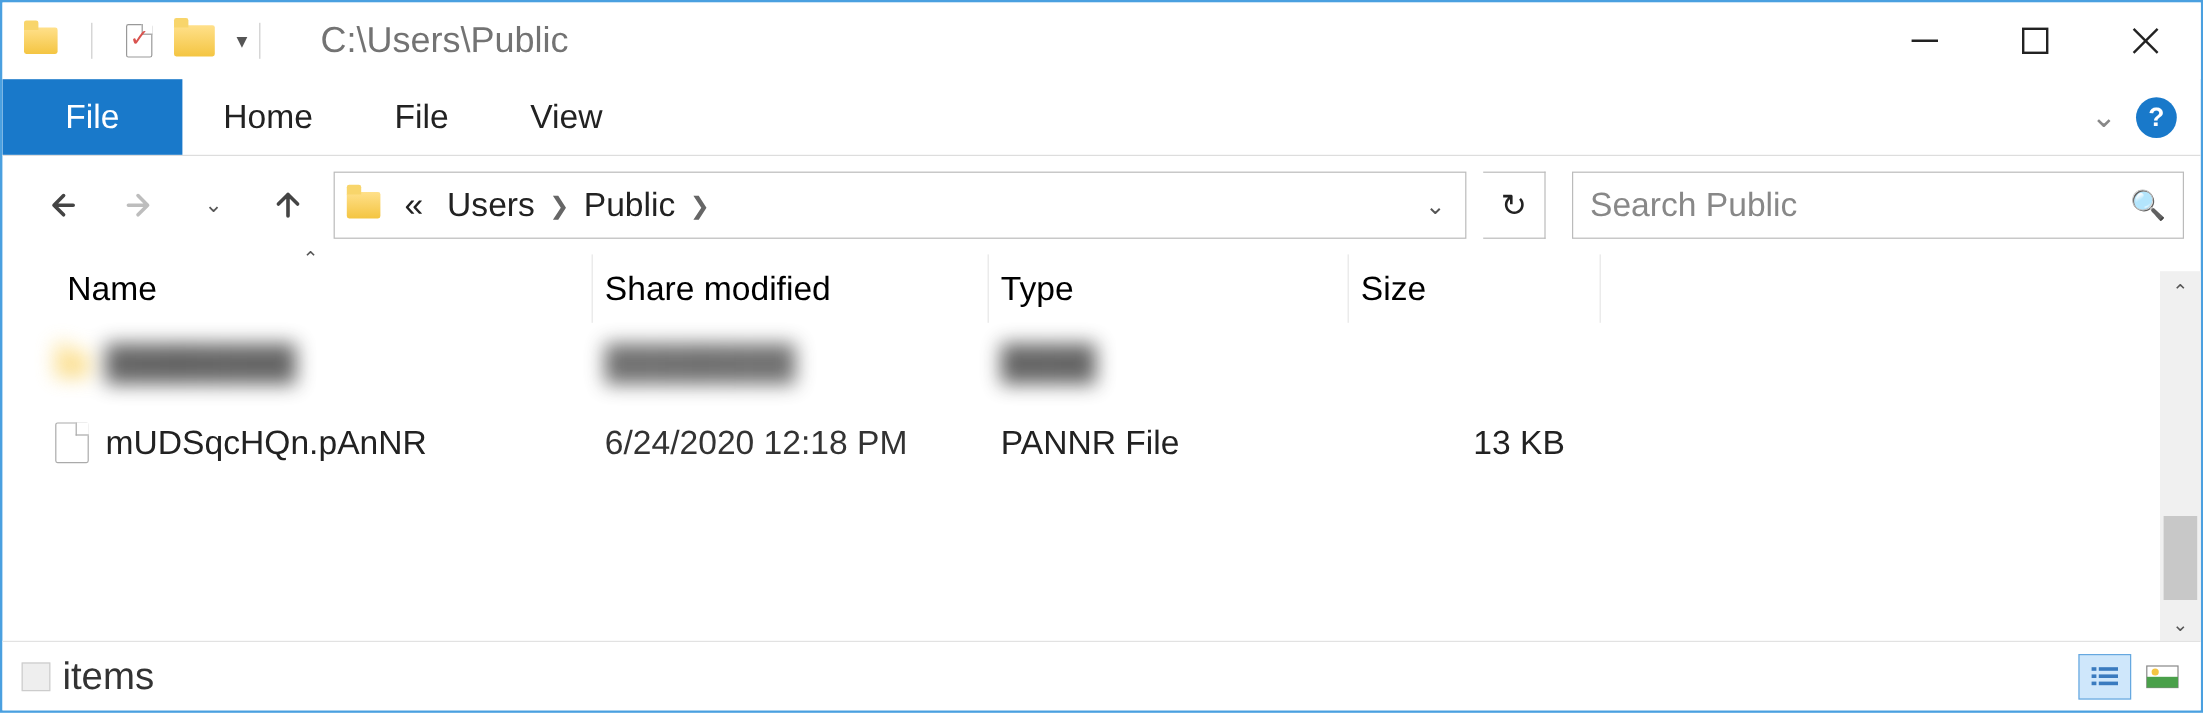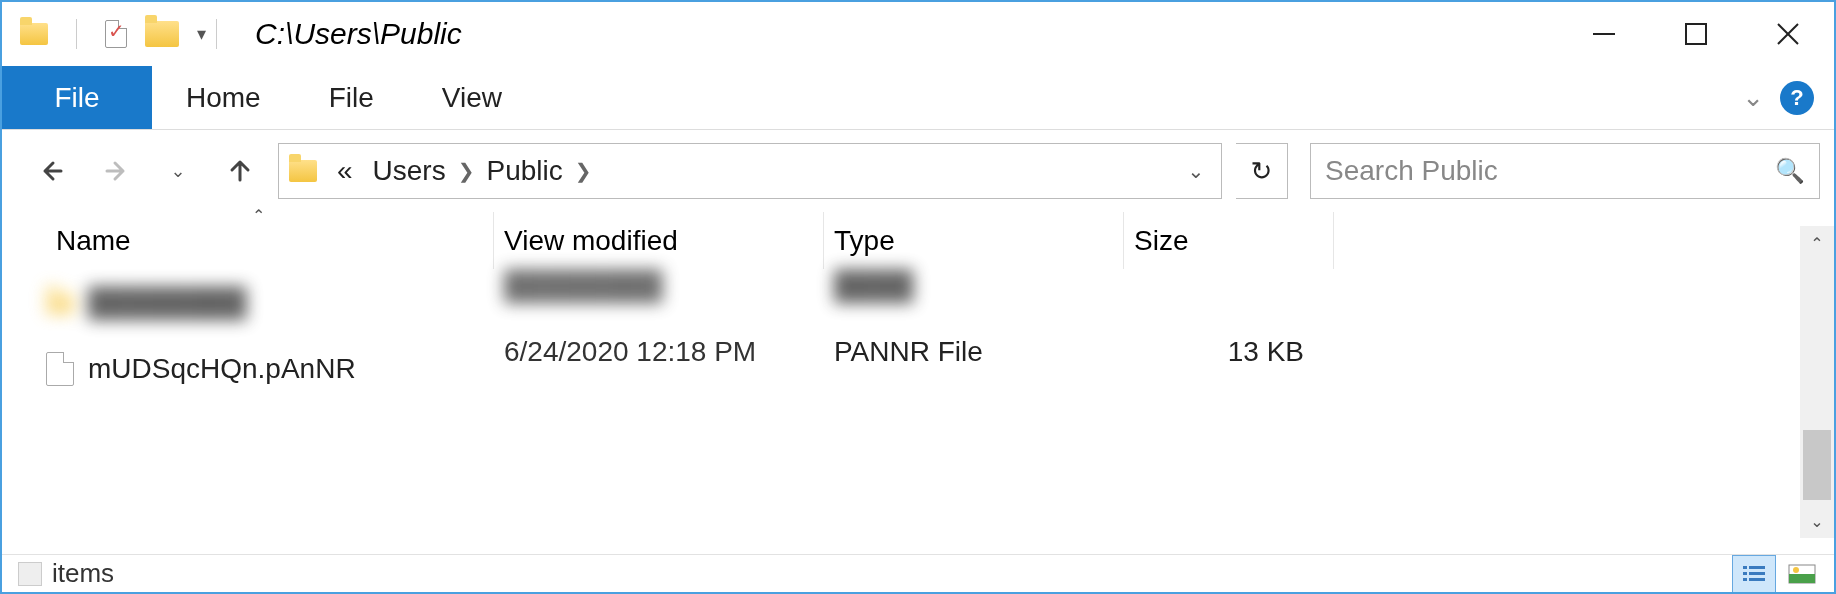--- a/index.html
+++ b/index.html
@@ -16,21 +16,21 @@
   }
   
   .titlebar {
     height: 64px;
     display: flex;
     align-items: center;
     padding-left: 18px;
     background: #fff;
   }
   .titlebar .qat { display:flex; align-items:center; gap:18px; }
-  .titlebar .title { margin-left: 28px; font-size: 30px; color:#000000;font-style:italic; }
+  .titlebar .title { margin-left: 40px; font-size: 30px; color:#737373; }
   .window-controls { margin-left:auto; display:flex; }
   .window-controls .wbtn { width: 92px; height:64px; display:flex; align-items:center; justify-content:center; }
   
   .ribbon {
     height: 64px;
     display:flex;
     align-items:stretch;
     border-bottom: 1px solid #ddd;
     justify-content: space-between;
   }
@@ -107,20 +107,21 @@
   .col { font-size:28px; color:#000000; border-right:1px solid #e6e6e6; height:100%; display:flex; align-items:center; padding-left:10px;}
   .col-name { width:448px; }
   .col-date { width:330px; }
   .col-type { width:300px; }
   .col-size { width:210px; }
   
   .filelist { position:relative; }
   .filerow {
     height:66px;
     display:flex;
+    align-items:center;
     padding-left:44px;
     font-size:28px;
     color:#222;
   }
   .filerow.blurred { filter: blur(8px); opacity:.7; }
   .cell-name { width:448px; display:flex; align-items:center; gap:14px; }
   .cell-date { width:330px; padding-left:10px; color:#333;}
   .cell-type { width:300px; padding-left:10px; }
   .cell-size { width:210px; padding-left:10px; text-align:right; padding-right:30px;}
   
@@ -135,26 +136,26 @@
     flex-direction:column;
     align-items:center;
     justify-content:space-between;
   }
   .scrollbar .sarrow { height:34px; width:100%; display:flex; align-items:center; justify-content:center; color:#555; font-size:16px;}
   .scrollbar .thumb { width:28px; height:70px; background:#c8c8c8; margin-top:auto; margin-bottom:4px;}
   
   .statusbar {
     position:absolute;
     bottom:0; left:0; right:0;
-    height:38px;
+    height:58px;
     border-top:1px solid #e2e2e2;
     display:flex;
     align-items:center;
     padding-left:16px;
-    font-size:26px;
+    font-size:32px;
     color:#333;
     background:#fff;
   }
   .statusbar .viewbuttons { margin-left:auto; display:flex; gap:4px; padding-right:10px;}
   .viewbtn { width:44px; height:38px; border:1px solid transparent; display:flex; align-items:center; justify-content:center;}
   .viewbtn.active { border:1px solid #66a8e0; background:#cfe7fb;}
   
   .folder-icon { width:28px; height:22px; background:linear-gradient(#ffe08a,#f4c542); border-radius:2px; position:relative; }
   .folder-icon:before { content:""; position:absolute; top:-6px; left:0; width:12px; height:8px; background:#f8d56b; border-radius:2px 2px 0 0;}
   .folder-icon.big { width:34px; height:26px; }
@@ -245,21 +246,21 @@
 
   <div class="searchbox">
     <input type="text" placeholder="Search Public" style="">
     <span style="font-size:24px;color:#555;">🔍</span>
   </div>
 </div>
 
 <div class="columns">
   <span class="sort-caret">⌃</span>
   <div class="col col-name">Name</div>
-  <div class="col col-date">View modified</div>
+  <div class="col col-date">Share modified</div>
   <div class="col col-type">Type</div>
   <div class="col col-size">Size</div>
 </div>
 
 <div class="filelist">
   <div class="filerow blurred">
     <div class="cell-name">
         <span class="folder-icon"></span>
         <span>████████</span>
       </div>

